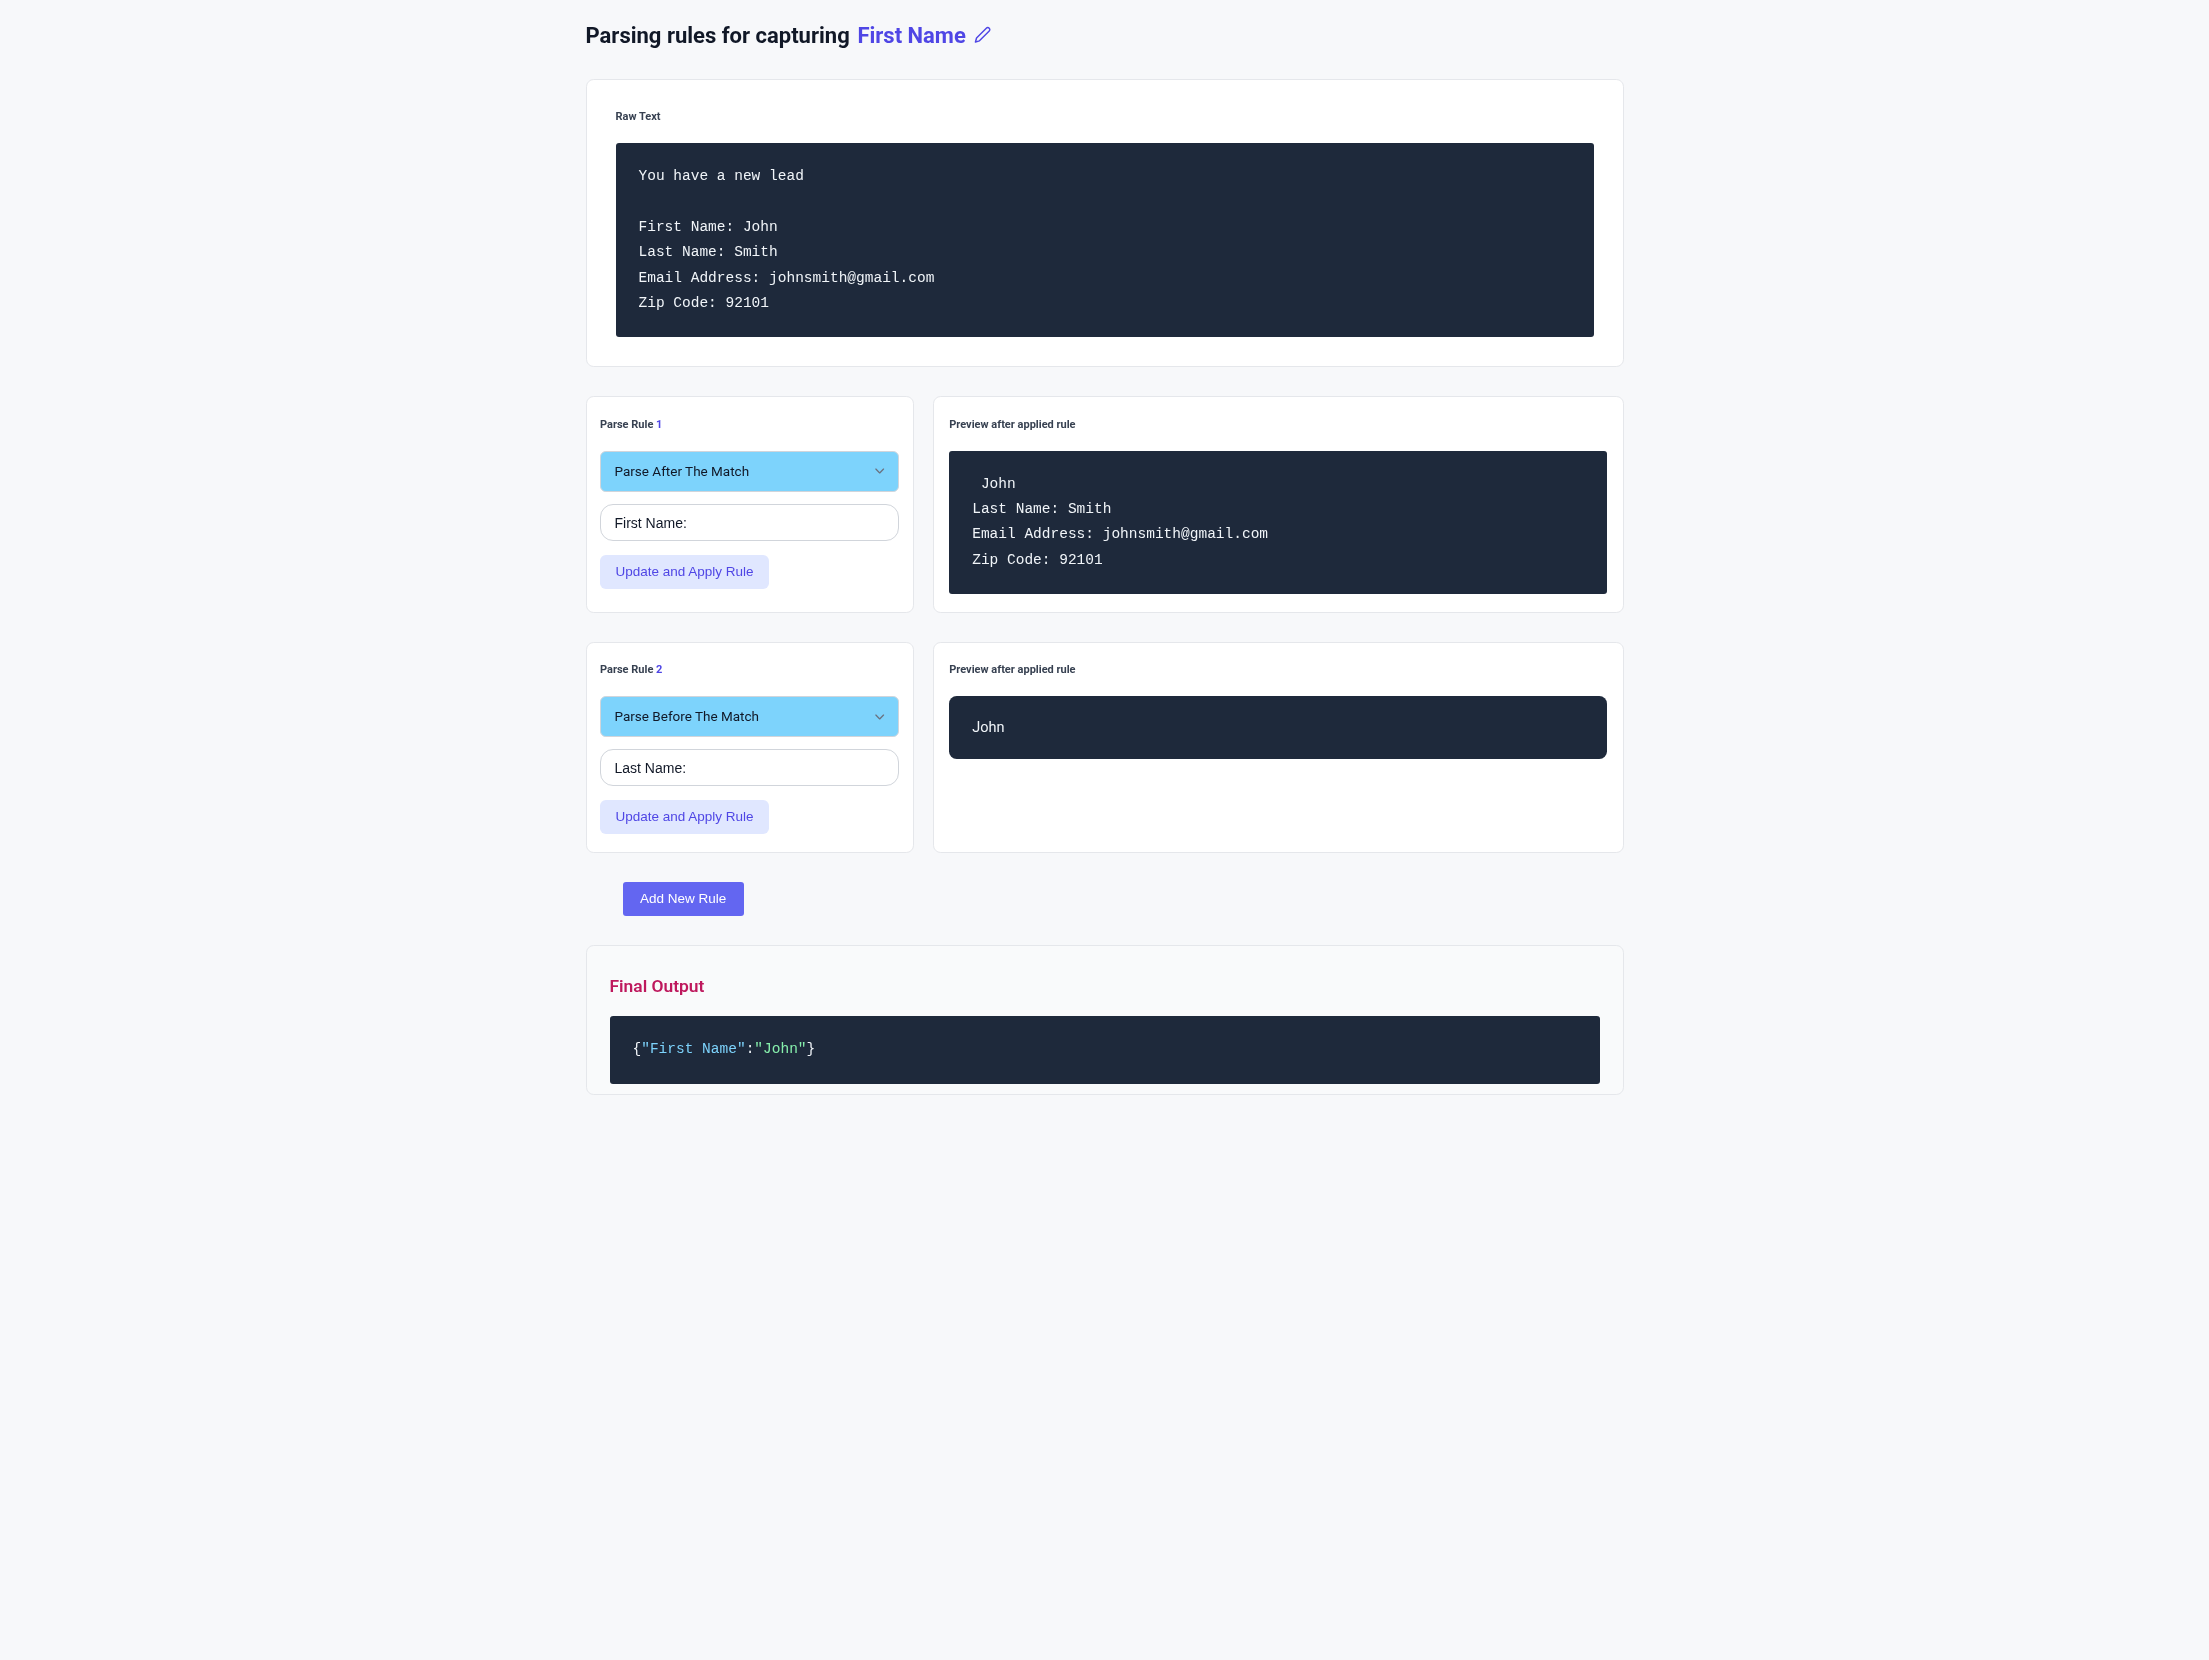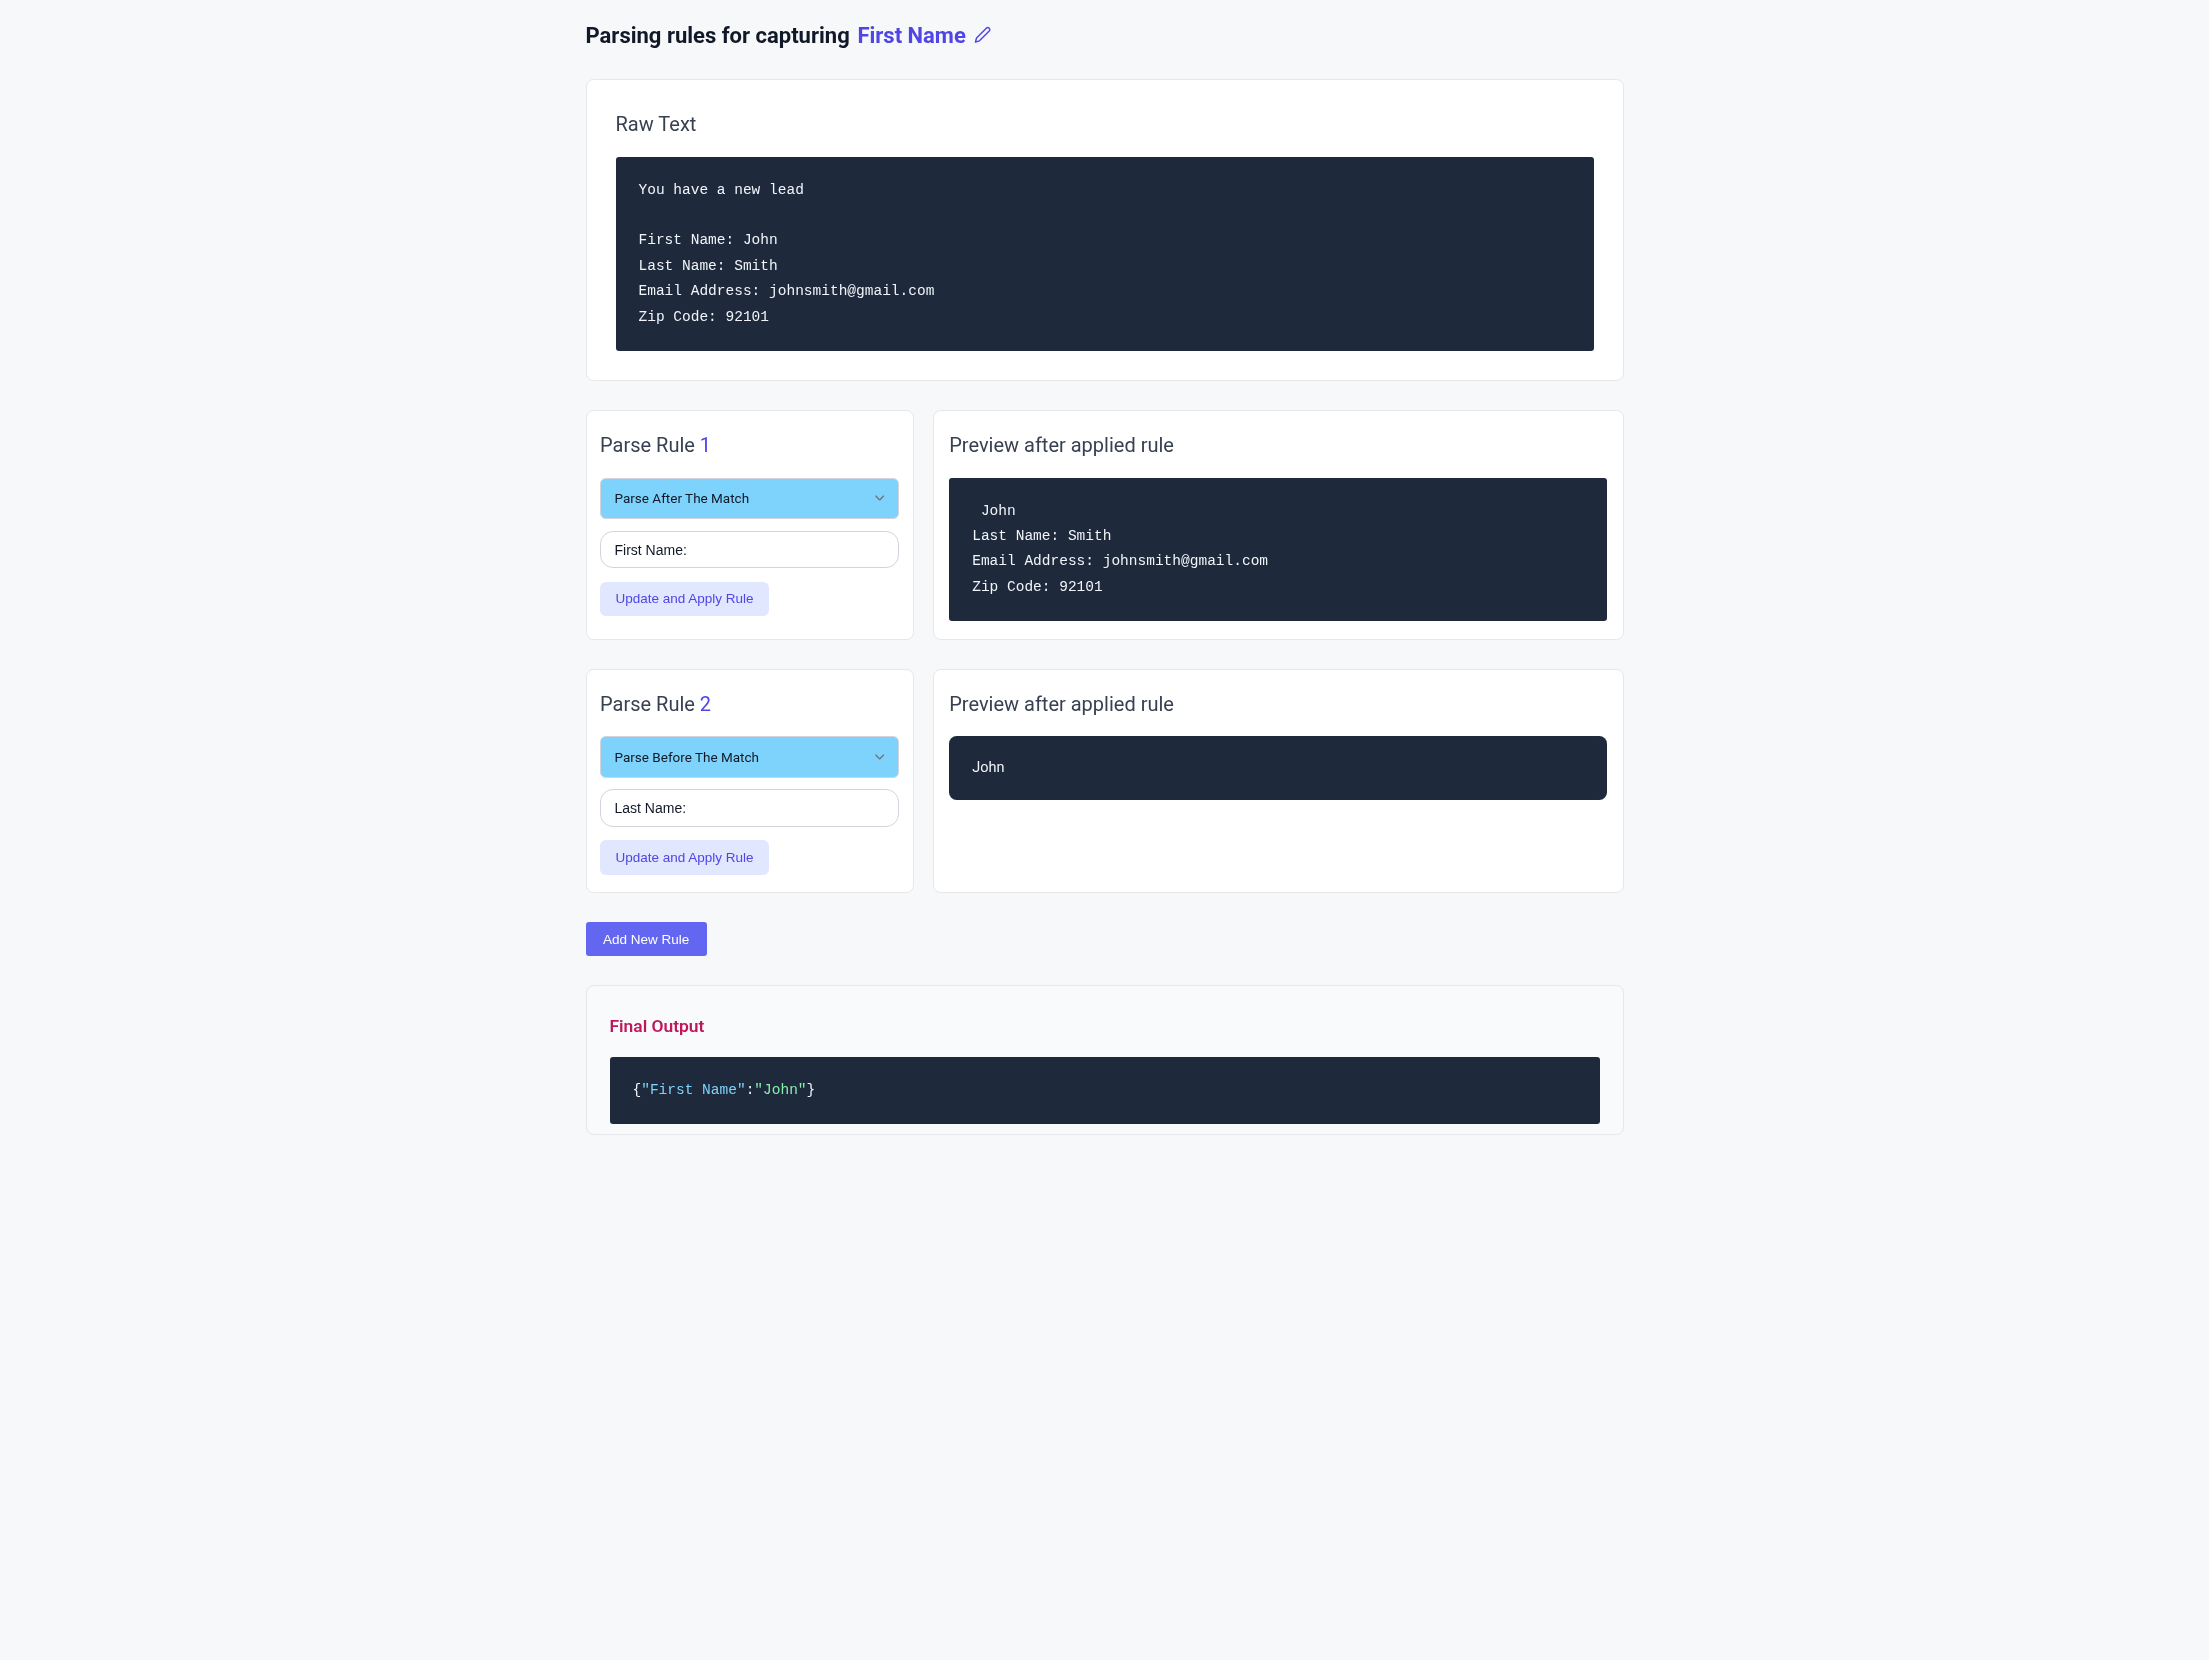--- a/index.html
+++ b/index.html
@@ -38,22 +38,22 @@
     cursor: pointer;
   }
   .card {
     background: #fff;
     border: 1px solid #e5e7eb;
     border-radius: 7.7px;
     padding: 29px;
     margin-bottom: 29px;
   }
   .section-label {
-    font-size: 20px;
-    font-weight: 400;
+    font-size: 11px;
+    font-weight: 700;
     color: #374151;
     margin-bottom: 17.4px;
   }
   .rule-number {
     color: #4f46e5;
   }
   .code-block {
     background: #1e293b;
     color: #f1f5f9;
     font-family: "SFMono-Regular", Consolas, "Liberation Mono", Menlo, monospace;
@@ -137,20 +137,21 @@
   .btn-primary {
     background: #6366f1;
     color: #fff;
     border: none;
     border-radius: 3px;
     padding: 9.7px 17.4px;
     font-size: 13.5px;
     font-weight: 500;
     cursor: pointer;
     margin-bottom: 29px;
+    margin-left: 37px;
   }
   .final-card {
     background: #f9fafb;
     border: 1px solid #e5e7eb;
     border-radius: 7.7px;
     padding: 27px 23px 9.7px;
   }
   .final-label {
     font-size: 17.4px;
     font-weight: 600;

